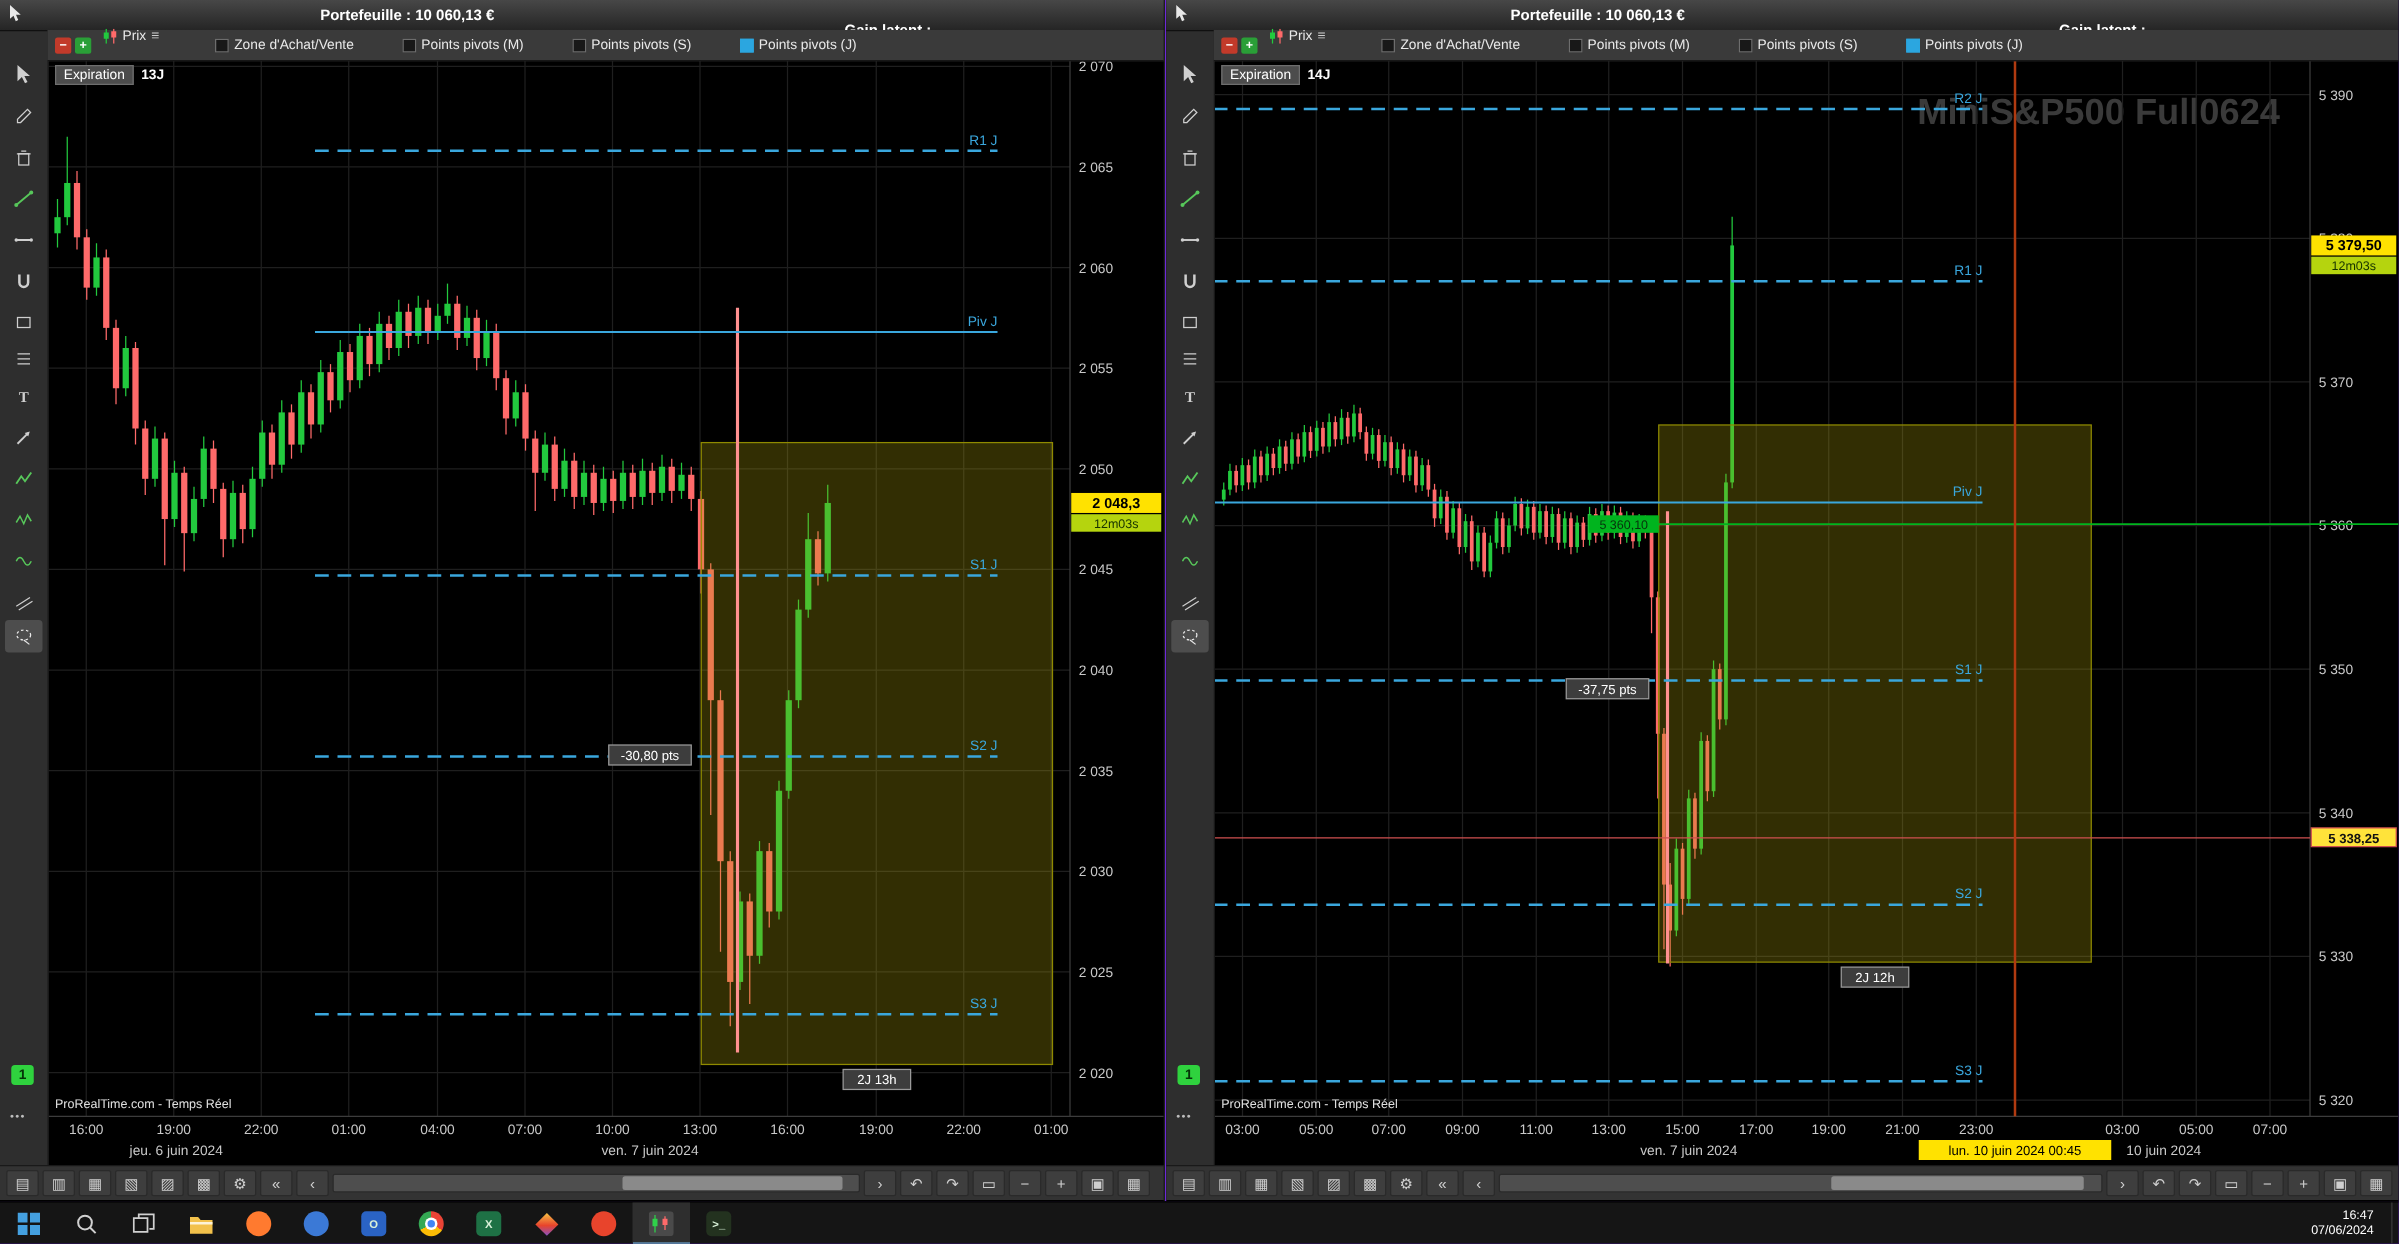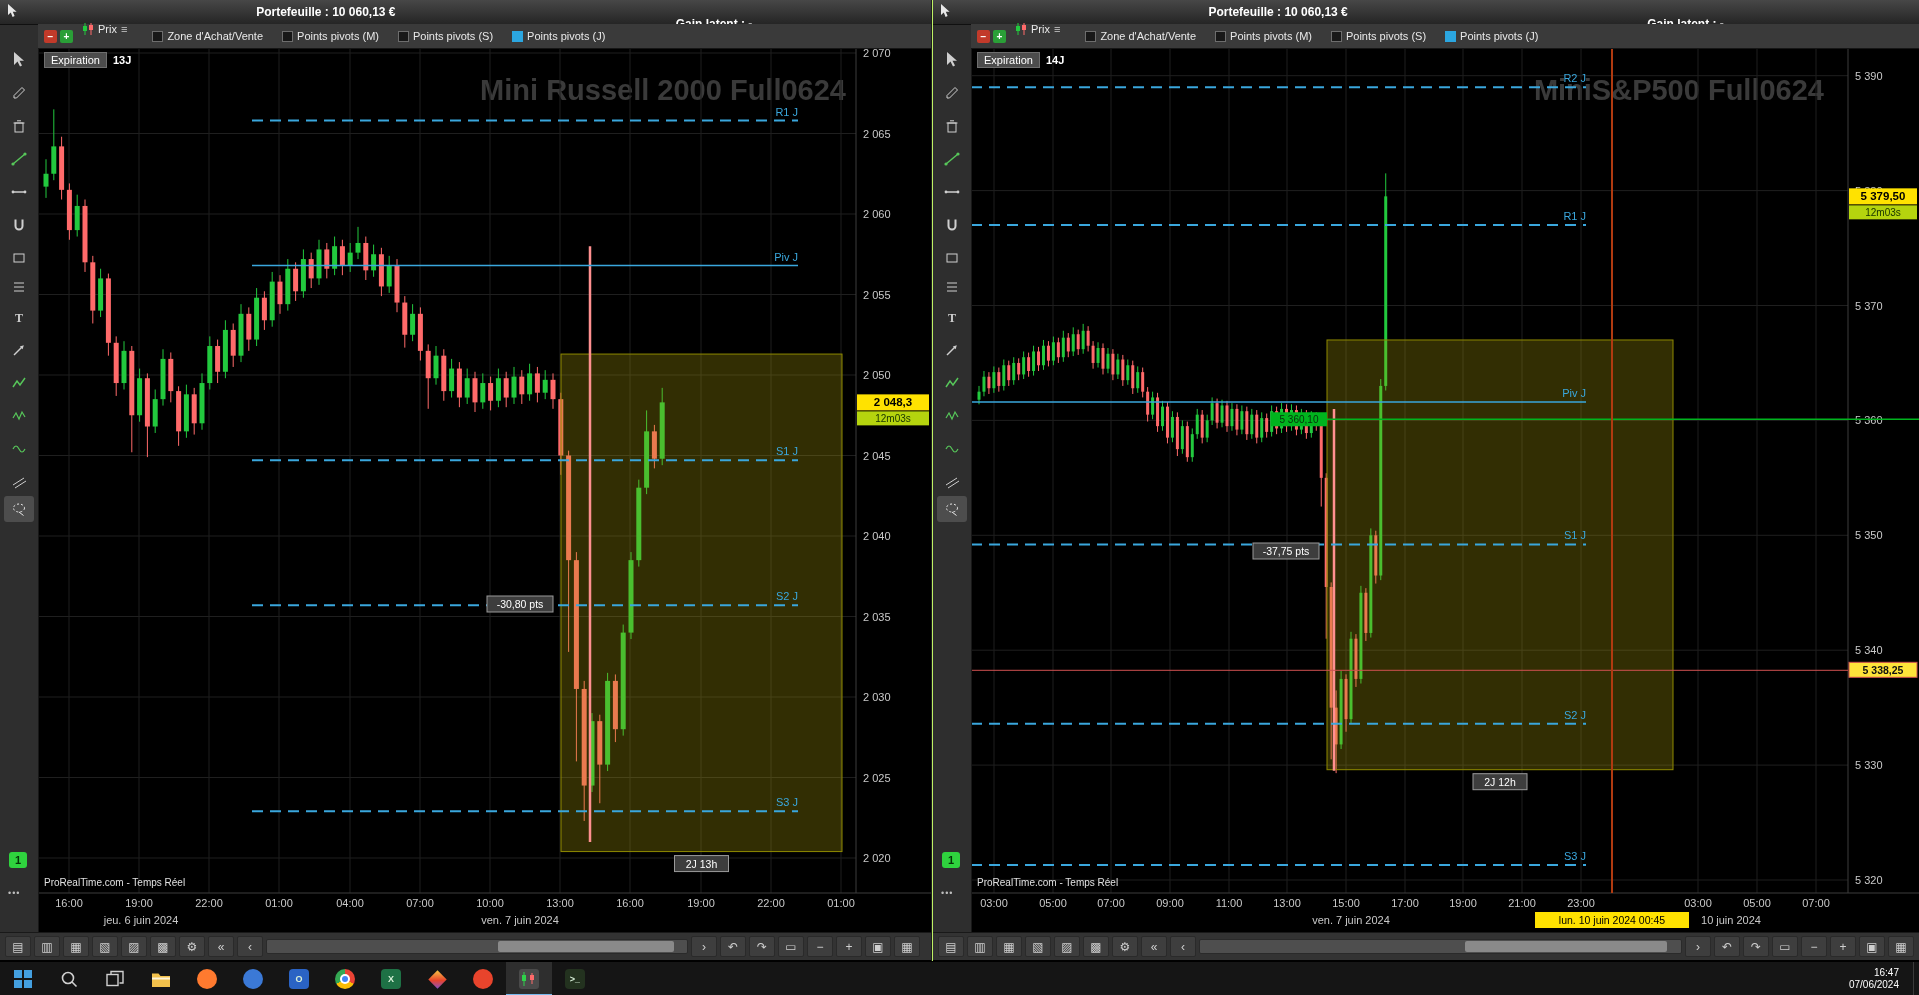--- a/index.html
+++ b/index.html
@@ -1,30 +1,30 @@
 <!DOCTYPE html>
 <html><head>
 <meta charset="utf-8">
 <style>
   html,body{margin:0;padding:0;background:#000;}
   body{font-family:"Liberation Sans","DejaVu Sans",sans-serif;}
-  #root{position:relative;width:1919px;height:995px;background:#bef264;overflow:hidden;}
+  #root{position:relative;width:1919px;height:995px;background:#6d28d9;overflow:hidden;}
   .panel{position:absolute;top:0;height:961px;background:#000;border-right:1px solid #1e1e1e;}
   .topbar{position:absolute;top:0;left:0;right:0;height:24px;background:linear-gradient(#474747,#252525);border-bottom:1px solid #101010;color:#fff;font-size:12px;font-weight:bold;z-index:4;}
   .topbar .portfolio{position:absolute;left:35%;transform:translateX(-50%);top:5px;white-space:nowrap;}
   .topbar .gain{position:absolute;left:70%;top:17px;white-space:nowrap;margin-left:24px;}
   .ptr{position:absolute;left:7px;top:4px;}
   .indbar{position:absolute;top:24px;left:38px;right:0;height:24px;background:#3a3a3a;border-bottom:1px solid #161616;display:flex;align-items:center;padding-left:6px;color:#e9e9e9;font-size:11px;z-index:4;white-space:nowrap;}
   .chip{width:13px;height:13px;border-radius:2px;display:inline-flex;align-items:center;justify-content:center;color:#fff;font-size:10px;font-weight:bold;margin-right:3px;cursor:default;}
   .chip.red{background:#c23a2a;}
   .chip.green{background:#2a9f37;}
   .prix{display:inline-flex;align-items:center;gap:4px;margin:0 6px 14px 6px;}
   .menu-glyph{color:#cfcfcf;font-size:11px;}
   .cbs{display:inline-flex;align-items:center;}
-  .cb{display:inline-flex;align-items:center;gap:4px;margin-left:0;padding-left:19px;}
+  .cb{display:inline-flex;align-items:center;gap:4px;margin-left:20px;padding-left:19px;}
   .cb .box{width:11px;height:11px;background:#181818;border:1px solid #6d6d6d;box-sizing:border-box;}
   .cb.checked .box{background:#2ba6e0;border-color:#2ba6e0;}
   .tools{position:absolute;top:24px;left:0;width:38px;height:908px;background:#2e2e2e;border-right:1px solid #181818;z-index:3;}
   .tool{position:absolute;left:4px;width:30px;height:26px;display:flex;align-items:center;justify-content:center;border-radius:3px;}
   .tool.active{background:#4d4d4d;}
   .wsbadge{position:absolute;left:9px;width:18px;height:16px;background:#2fd23e;color:#043307;font-size:11px;font-weight:bold;display:flex;align-items:center;justify-content:center;border-radius:3px;}
   .dots{position:absolute;left:8px;color:#bdbdbd;font-size:9px;letter-spacing:1px;}
   .chart{position:absolute;top:48px;left:38px;z-index:1;}
   .chart svg text{font-family:"Liberation Sans","DejaVu Sans",sans-serif;}
   .watermark{position:absolute;font-size:29px;font-weight:bold;color:#3a3a3a;white-space:nowrap;z-index:0;}
@@ -170,21 +170,20 @@
         </div>
         <div class="tool active" style="top: 472px;">
           <svg width="16" height="16" viewBox="0 0 16 16">
             <ellipse cx="8" cy="7" rx="5.5" ry="4" fill="none" stroke="#eaeaea" stroke-dasharray="2,2"></ellipse>
             <line x1="8" y1="11" x2="12.5" y2="14.5" stroke="#eaeaea"></line>
           </svg>
         </div>
         <div class="wsbadge" style="top: 828px;">1</div>
         <div class="dots" style="top: 864px;">•••</div>
       </div>
-    <div class="watermark" style="right:85px;top:74px;">Mini Russell 2000 Full0624</div>
     <div class="chart" style="width: 893px; height: 884px;"><svg width="893" height="884">
           <g>
             <line x1="0" y1="4.999999999999886" x2="818" y2="4.999999999999886" stroke="#1f1f1f"></line>
             <text x="825" y="8.999999999999886" fill="#c9c9c9" font-size="11">2 070</text>
             <line x1="0" y1="85.49999999999989" x2="818" y2="85.49999999999989" stroke="#1f1f1f"></line>
             <text x="825" y="89.49999999999989" fill="#c9c9c9" font-size="11">2 065</text>
             <line x1="0" y1="166" x2="818" y2="166" stroke="#1f1f1f"></line>
             <text x="825" y="170" fill="#c9c9c9" font-size="11">2 060</text>
             <line x1="0" y1="246.5" x2="818" y2="246.5" stroke="#1f1f1f"></line>
             <text x="825" y="250.5" fill="#c9c9c9" font-size="11">2 055</text>

